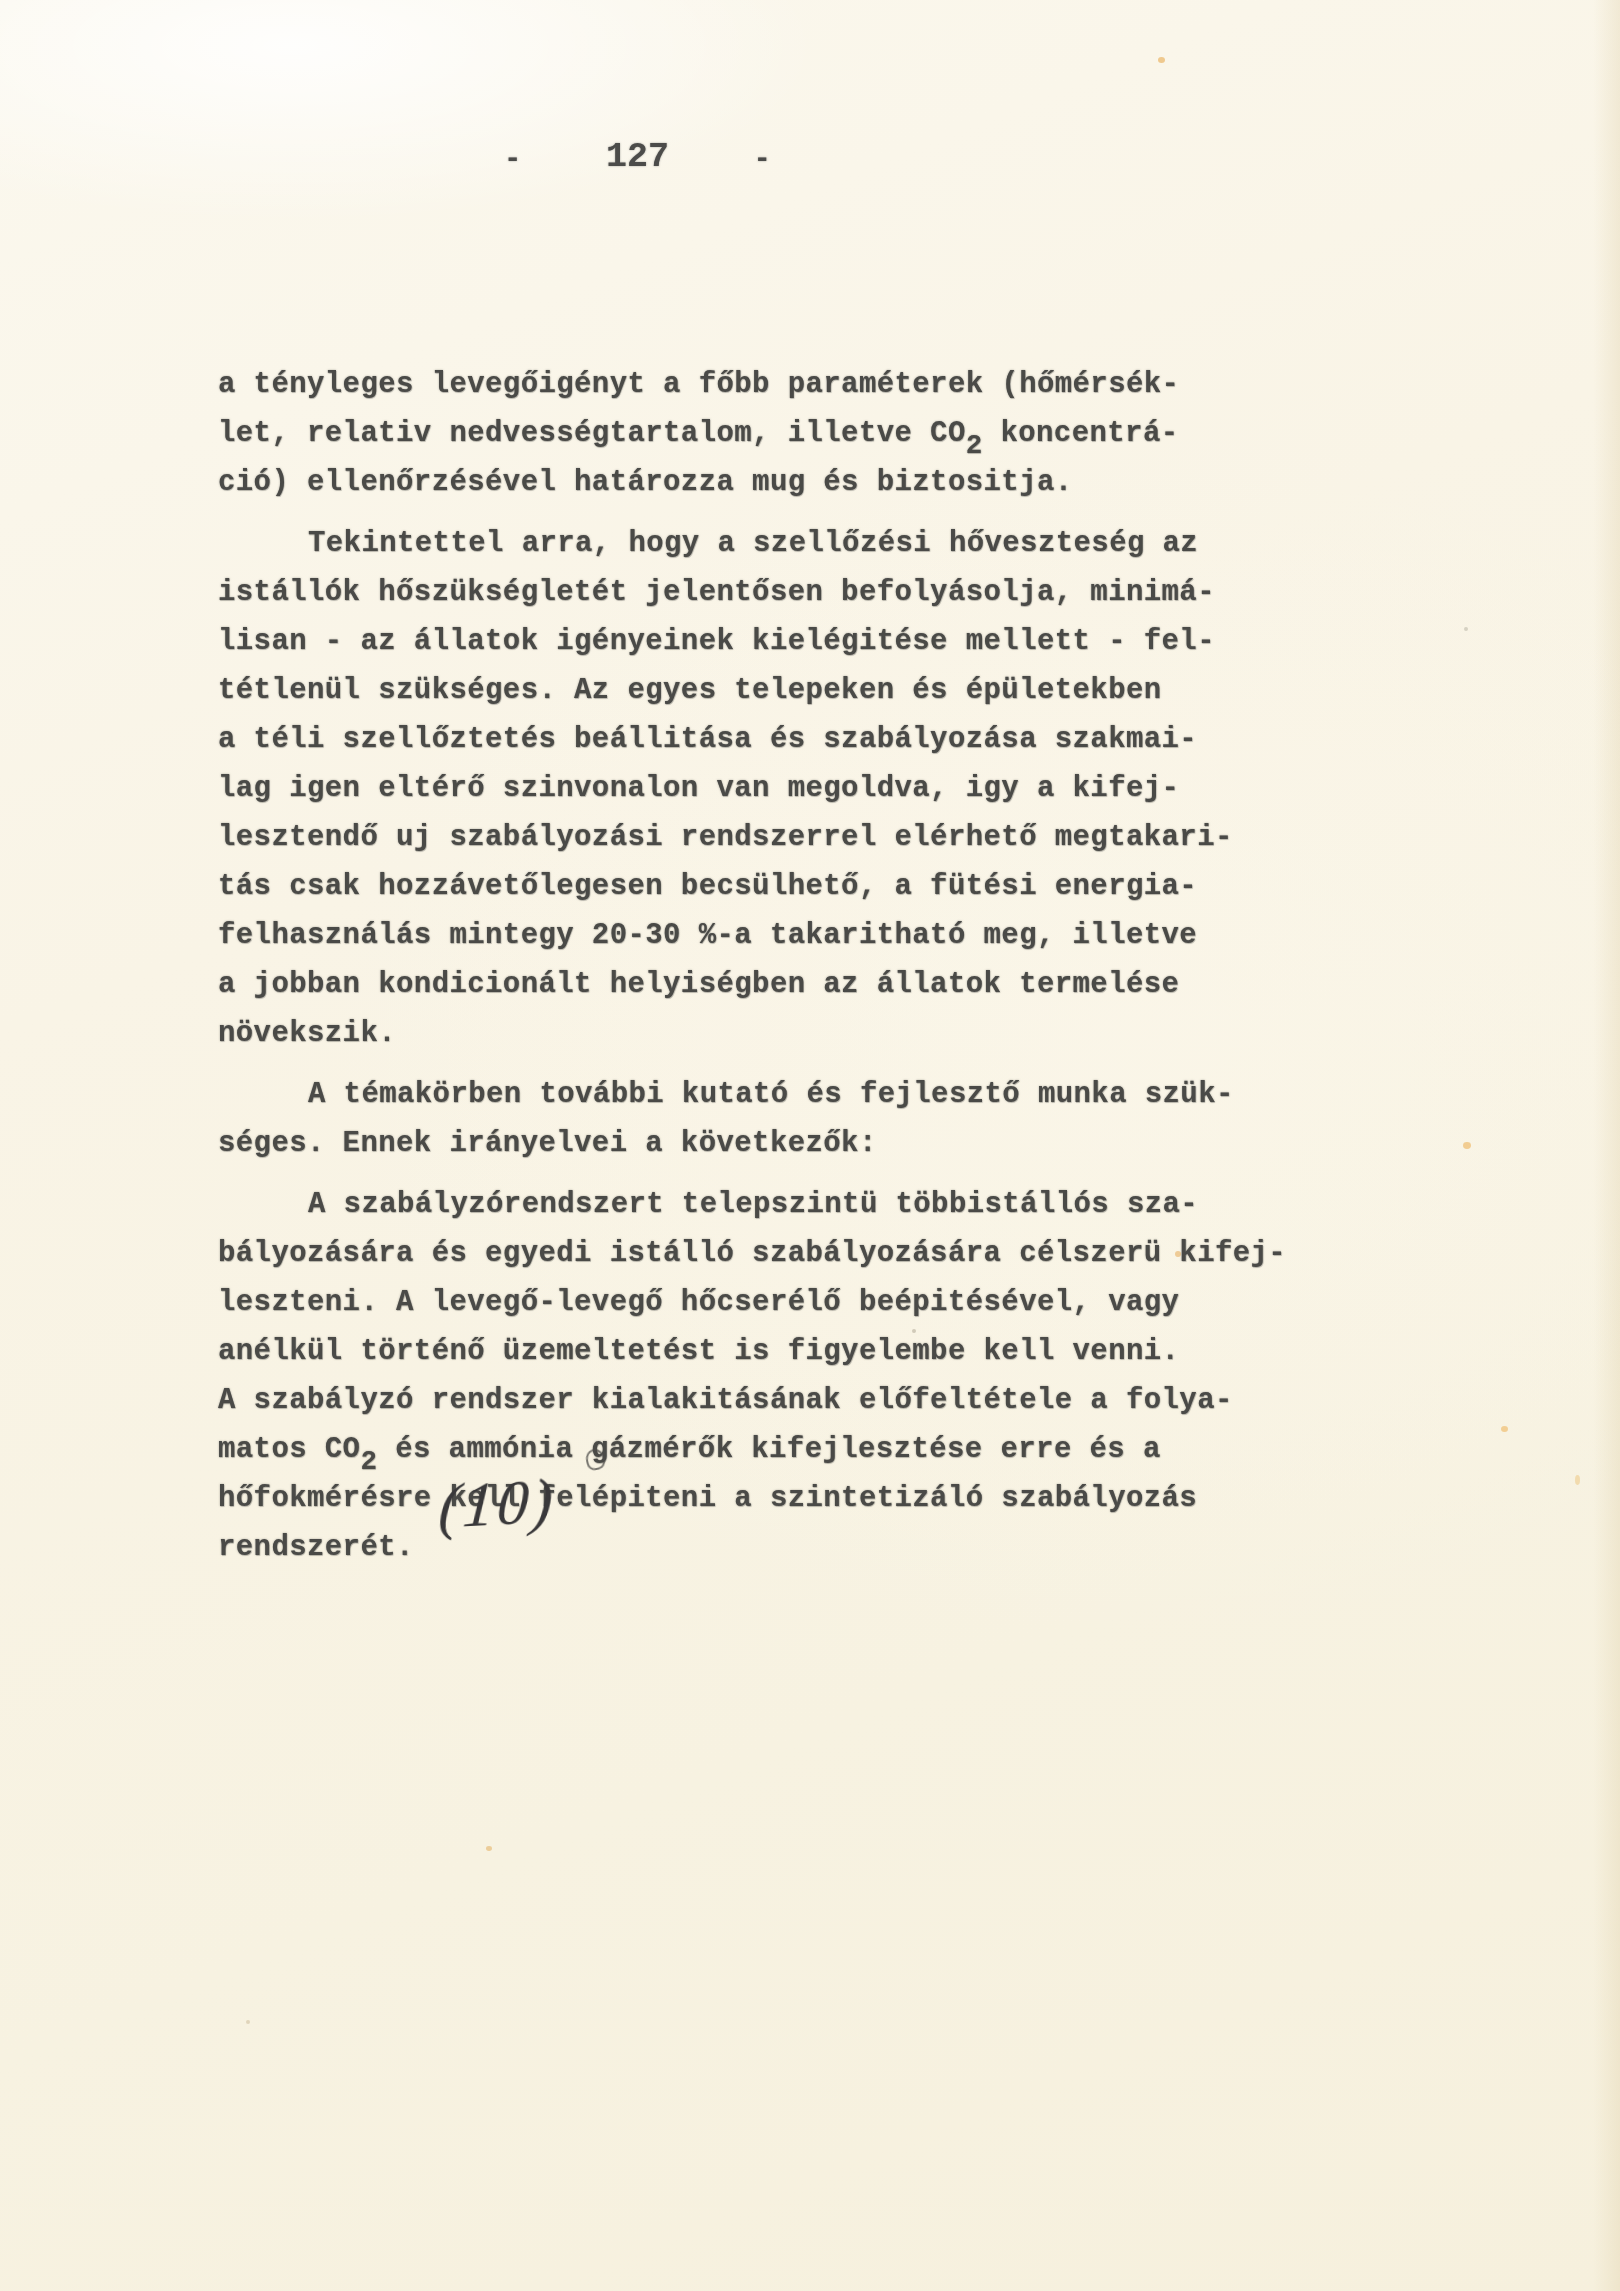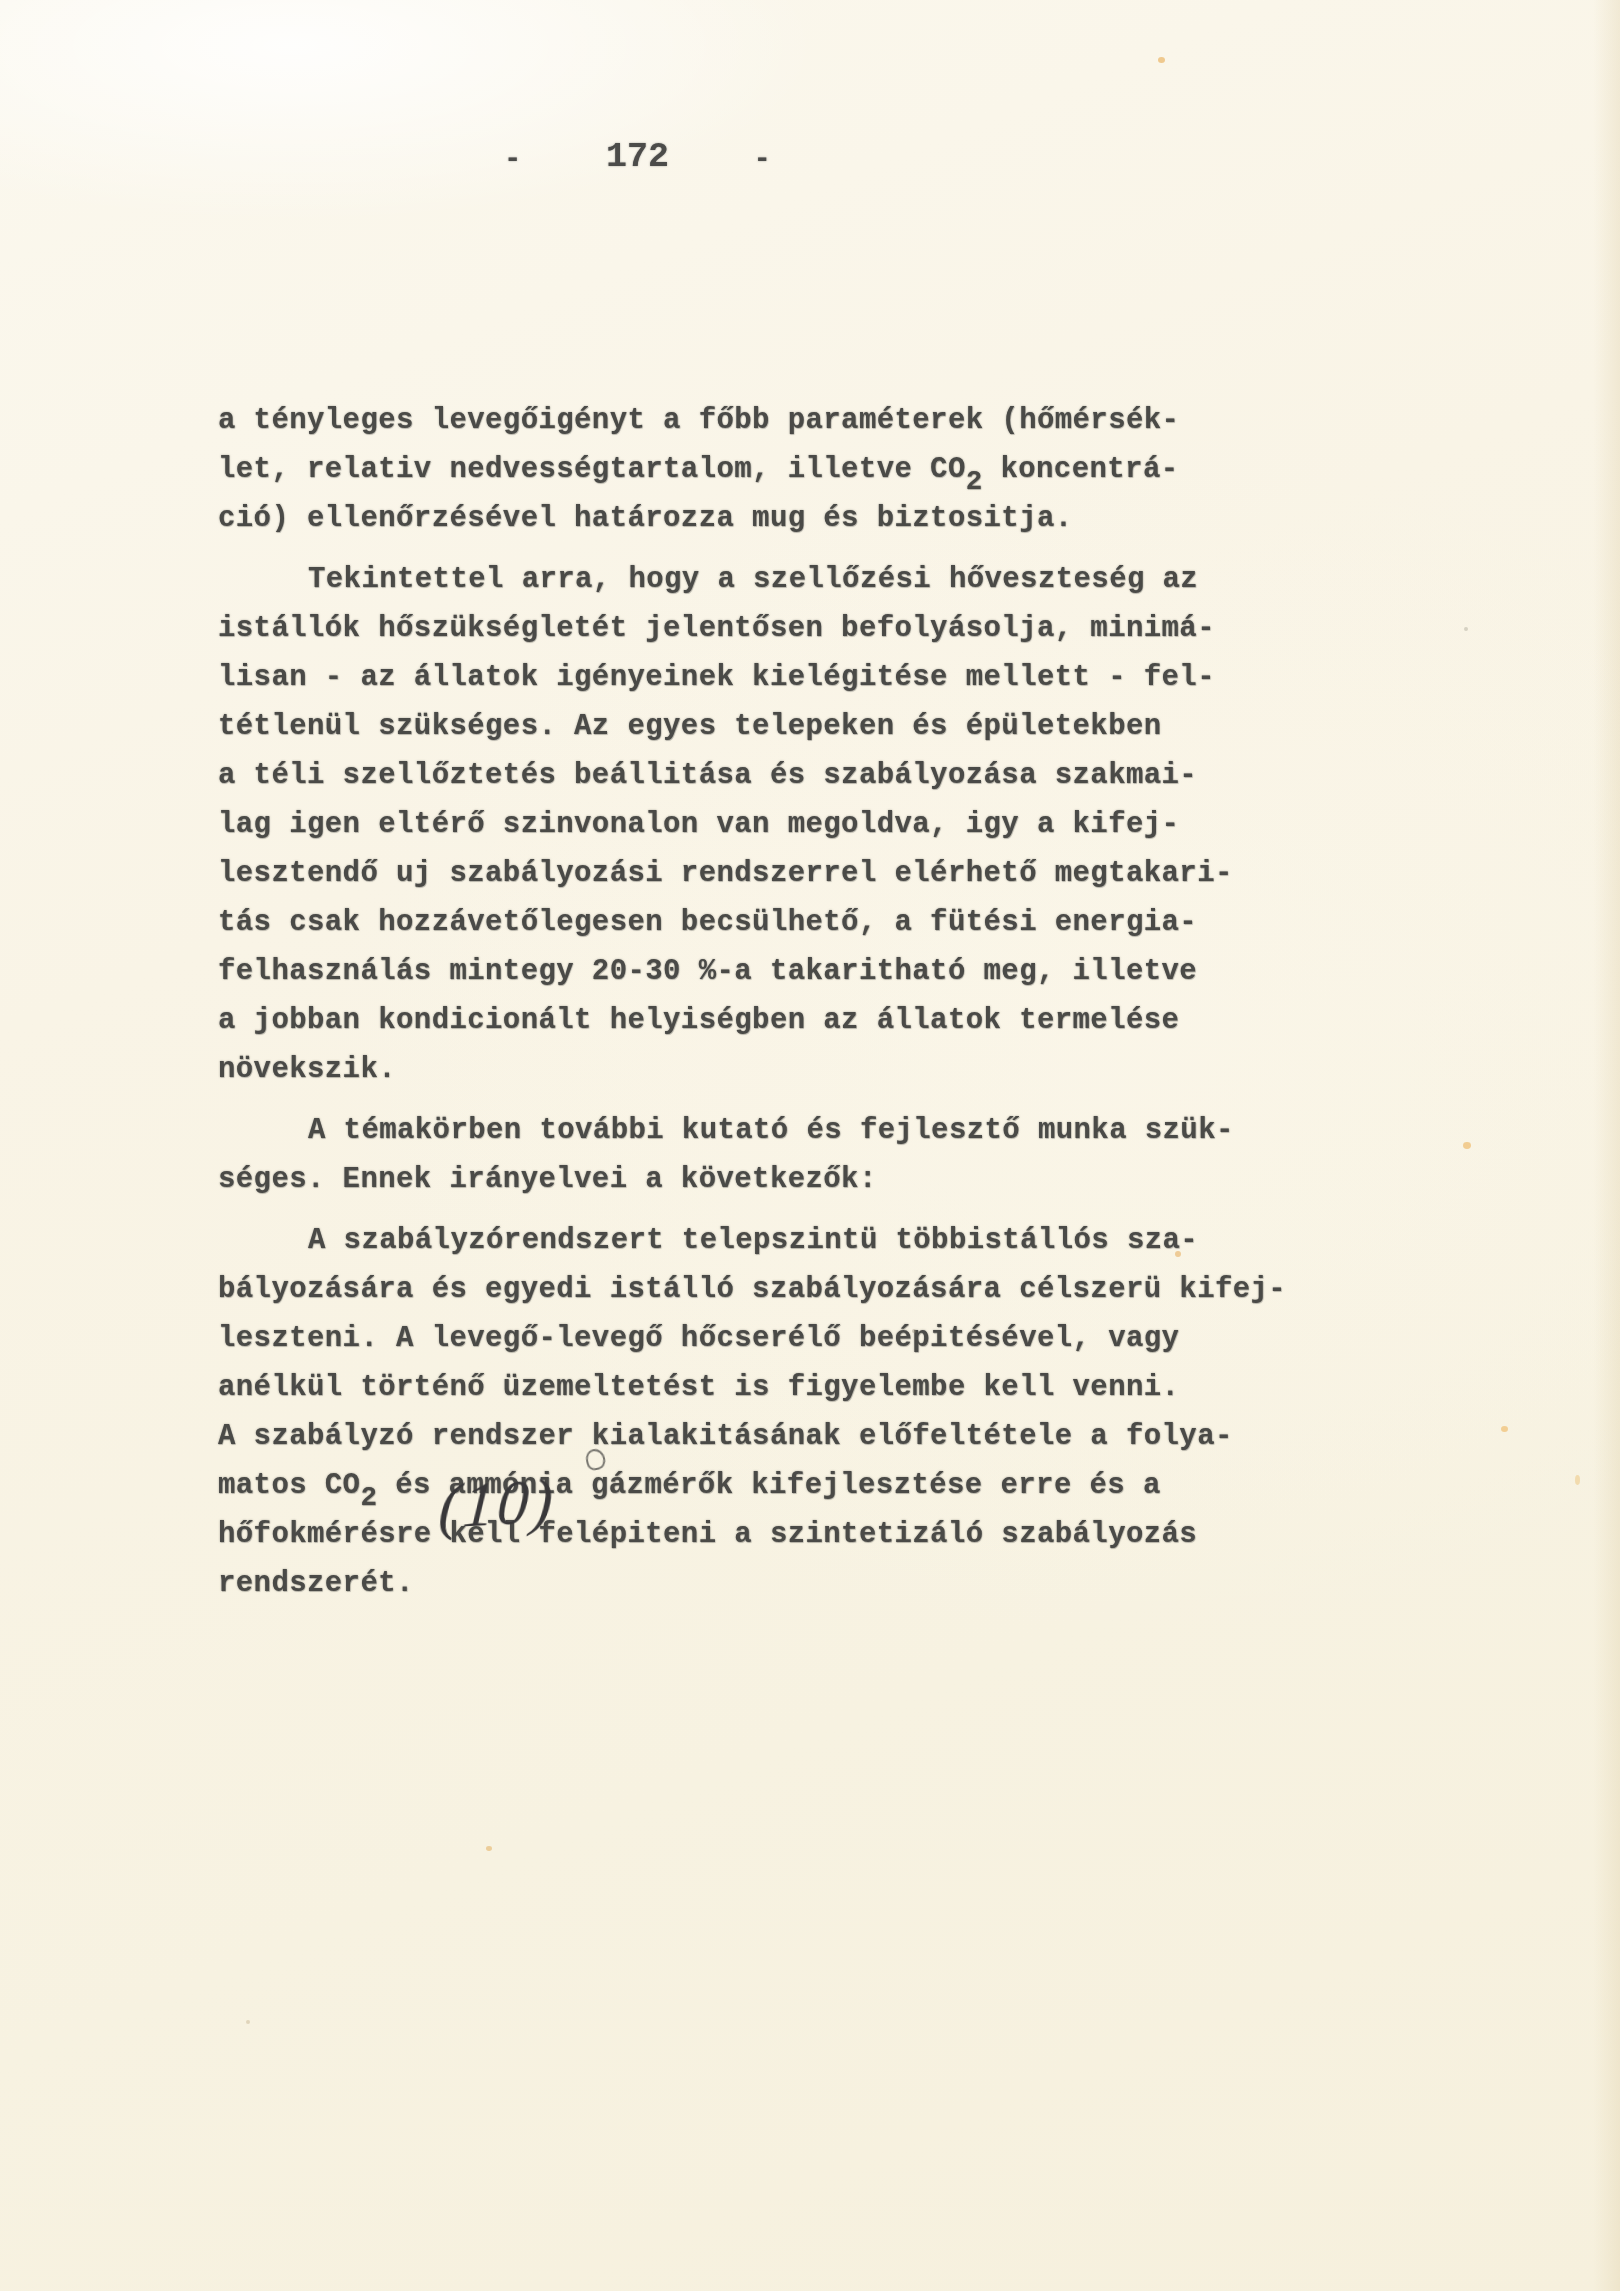--- a/index.html
+++ b/index.html
@@ -41,21 +41,21 @@
     text-shadow: 0 0 2px rgba(80,80,78,0.55);
     filter: blur(0.3px);
   }
   .page-number-row .dash {
     font-size: 29px;
     transform: translateY(2px);
   }
   .text-block {
     position: absolute;
     left: 218px;
-    top: 396px;
+    top: 360px;
     width: 1157px;
     font-size: 29px;
     font-weight: 700;
     line-height: 49px;
     color: #4a4a47;
     letter-spacing: 0.4px;
     text-shadow: 0 0 2px rgba(76,76,72,0.5), 0.6px 0.6px 0 rgba(76,76,72,0.25);
     filter: blur(0.4px);
     white-space: pre;
   }
@@ -106,21 +106,21 @@
   .speck.s8 { left: 1464px; top: 627px;  width: 3.9px; height: 3.9px; background: rgba(150,145,130,0.35); }
   .speck.s9 { left: 246px;  top: 2020px; width: 3.9px; height: 3.9px; background: rgba(190,170,130,0.4); }
 </style>
 </head>
 <body>
 
 <div class="page">
 
   <div class="page-number-row">
     <span class="dash">-</span>
-    <span>172</span>
+    <span>127</span>
     <span class="dash">-</span>
   </div>
 
   <div class="text-block" id="text-block"><div class="tline"><span>a tényleges levegőigényt a főbb paraméterek (hőmérsék-</span></div><div class="tline"><span>let, relativ nedvességtartalom, illetve CO</span><span class="tsub">2</span><span> koncentrá-</span></div><div class="tline"><span>ció) ellenőrzésével határozza mug és biztositja.</span></div><div class="tline indent"><span>Tekintettel arra, hogy a szellőzési hőveszteség az</span></div><div class="tline"><span>istállók hőszükségletét jelentősen befolyásolja, minimá-</span></div><div class="tline"><span>lisan - az állatok igényeinek kielégitése mellett - fel-</span></div><div class="tline"><span>tétlenül szükséges. Az egyes telepeken és épületekben</span></div><div class="tline"><span>a téli szellőztetés beállitása és szabályozása szakmai-</span></div><div class="tline"><span>lag igen eltérő szinvonalon van megoldva, igy a kifej-</span></div><div class="tline"><span>lesztendő uj szabályozási rendszerrel elérhető megtakari-</span></div><div class="tline"><span>tás csak hozzávetőlegesen becsülhető, a fütési energia-</span></div><div class="tline"><span>felhasználás mintegy 20-30 %-a takaritható meg, illetve</span></div><div class="tline"><span>a jobban kondicionált helyiségben az állatok termelése</span></div><div class="tline"><span>növekszik.</span></div><div class="tline indent"><span>A témakörben további kutató és fejlesztő munka szük-</span></div><div class="tline"><span>séges. Ennek irányelvei a következők:</span></div><div class="tline indent"><span>A szabályzórendszert telepszintü többistállós sza-</span></div><div class="tline"><span>bályozására és egyedi istálló szabályozására célszerü kifej-</span></div><div class="tline"><span>leszteni. A levegő-levegő hőcserélő beépitésével, vagy</span></div><div class="tline"><span>anélkül történő üzemeltetést is figyelembe kell venni.</span></div><div class="tline"><span>A szabályzó rendszer kialakitásának előfeltétele a folya-</span></div><div class="tline"><span>matos CO</span><span class="tsub">2</span><span> és ammónia gázmérők kifejlesztése erre és a</span></div><div class="tline"><span>hőfokmérésre kell felépiteni a szintetizáló szabályozás</span></div><div class="tline"><span>rendszerét.</span></div></div>
 
   <span class="citation">(10)</span>
 
   <span class="accent-mark"></span>
 
   <span class="speck s1"></span>

